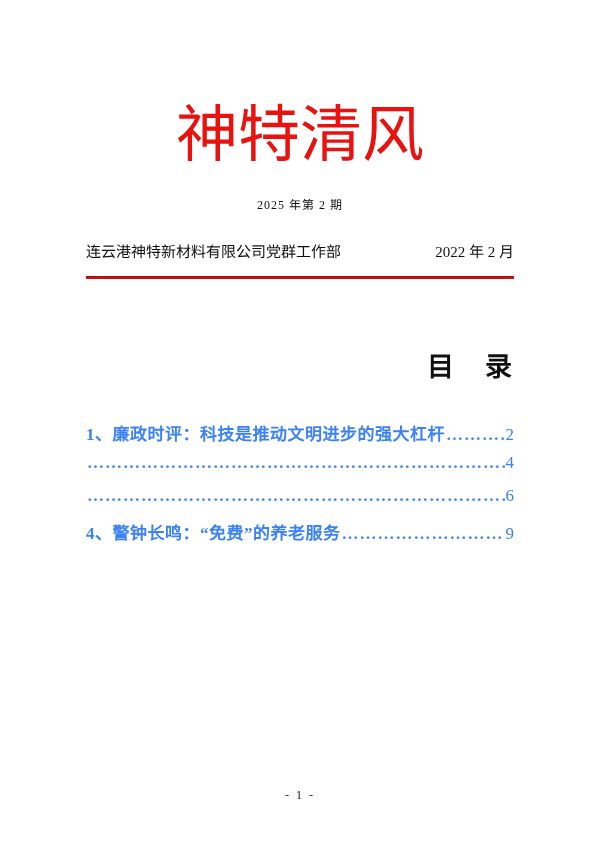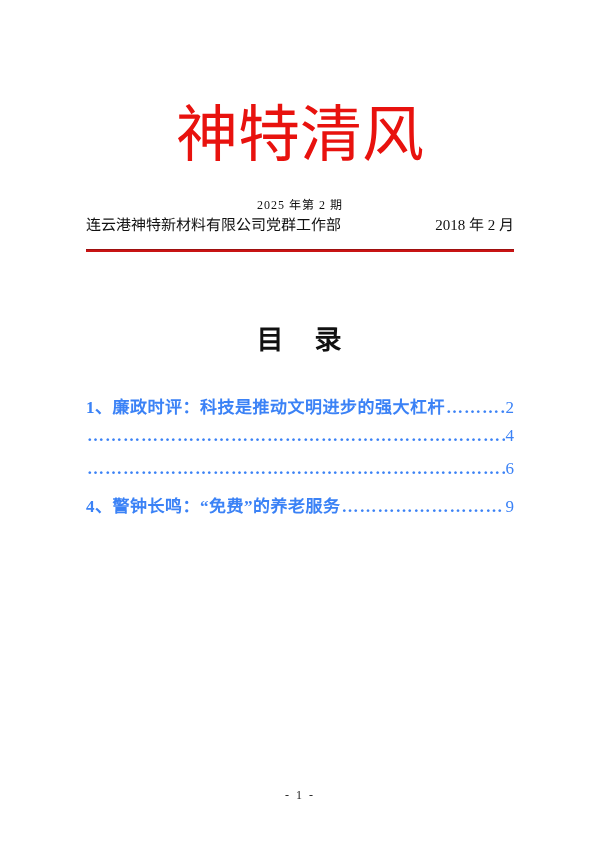--- a/index.html
+++ b/index.html
@@ -36,32 +36,33 @@
   .issue-line{
     margin-top:24px;
     font-size:12px;
     letter-spacing:1px;
     color:#111;
   }
   .publisher-row{
     display:flex;
     justify-content:space-between;
     align-items:baseline;
+    margin-top:27px;
     font-size:15px;
     color:#111;
   }
   .red-rule{
     margin-top:15px;
     height:3px;
     background:var(--rule-red);
     border-top:1px solid #9e0f0f;
   }
   .toc-heading{
     margin-top:66px;
-    text-align:center;
+    text-align:right;
     font-size:27px;
     font-weight:bold;
     letter-spacing:2px;
     color:#111;
   }
   .toc-list{
     margin-top:36px;
     list-style:none;
   }
   .toc-row{
@@ -105,21 +106,21 @@
 
 <div class="page">
 
   <header class="masthead">
     <h1 class="masthead-title">神特清风</h1>
     <div class="issue-line">2025 年第 2 期</div>
   </header>
 
   <div class="publisher-row">
     <span>连云港神特新材料有限公司党群工作部</span>
-    <span>2018 年 2 月</span>
+    <span>2022 年 2 月</span>
   </div>
 
   <div class="red-rule"></div>
 
   <h2 class="toc-heading">目　录</h2>
 
   <ul class="toc-list">
     <li class="toc-row">
       <span class="toc-label">1、廉政时评：科技是推动文明进步的强大杠杆</span>
       <span class="toc-leader">……………………………………………………………………………………</span>

